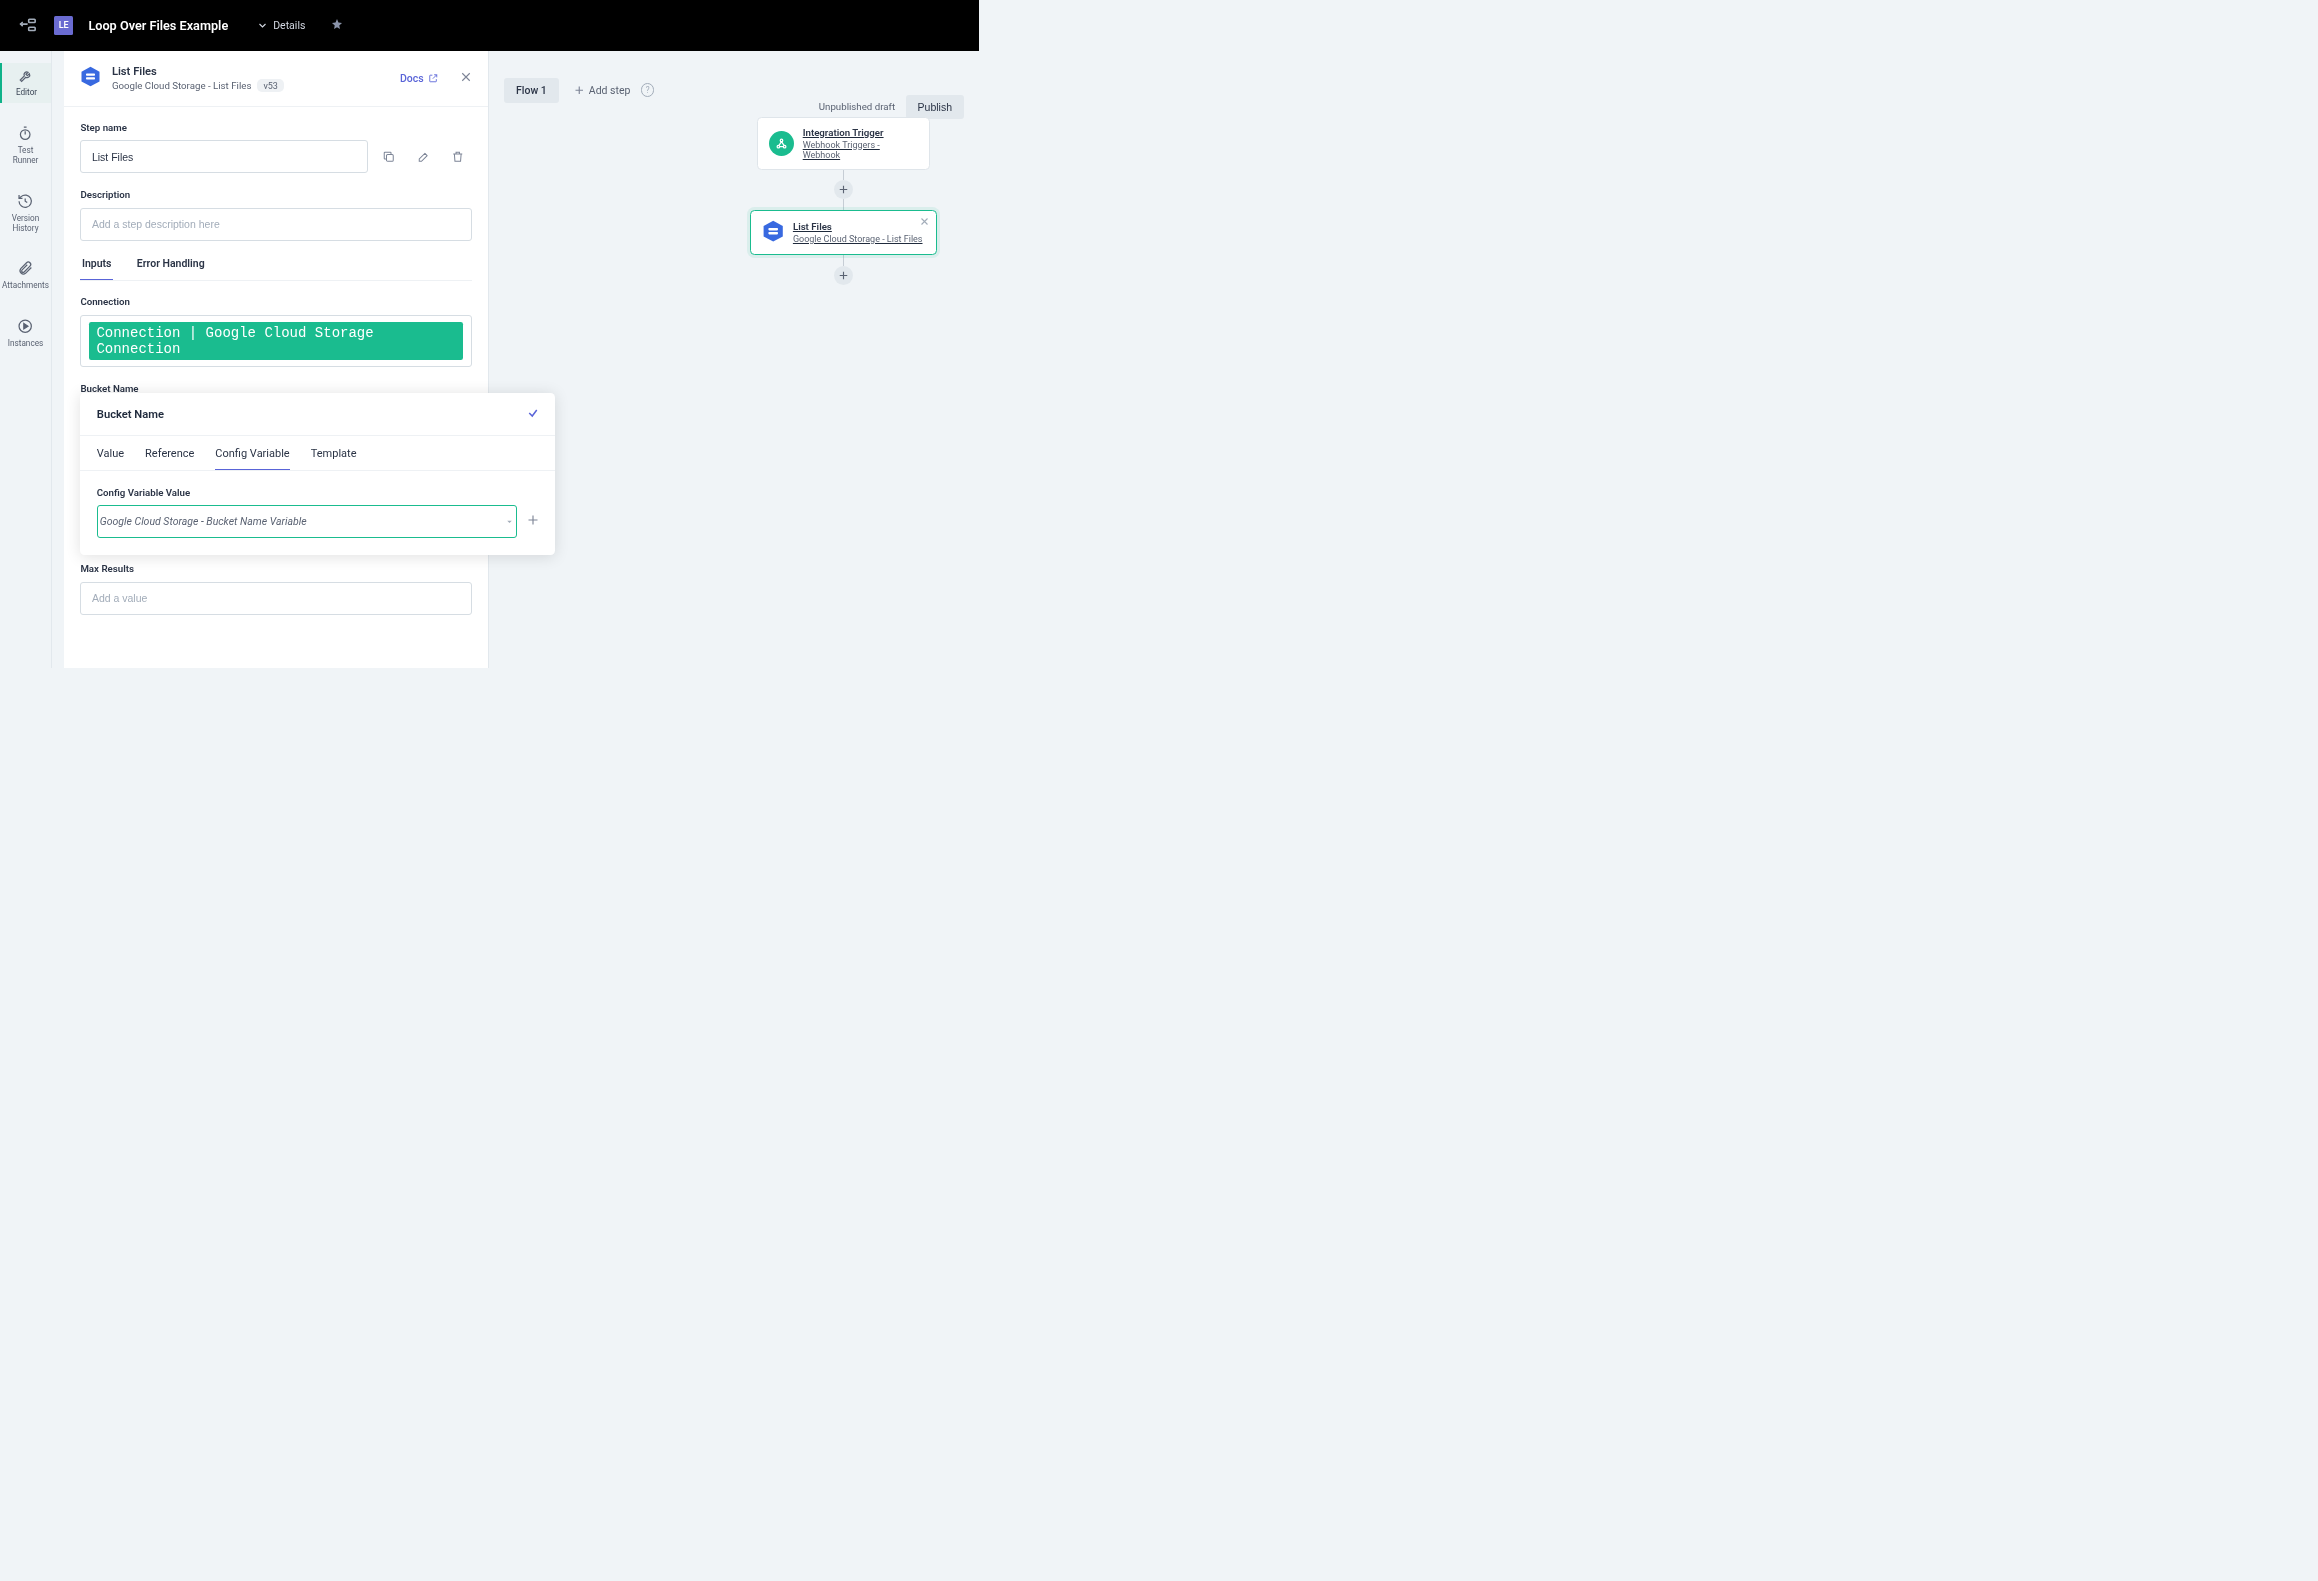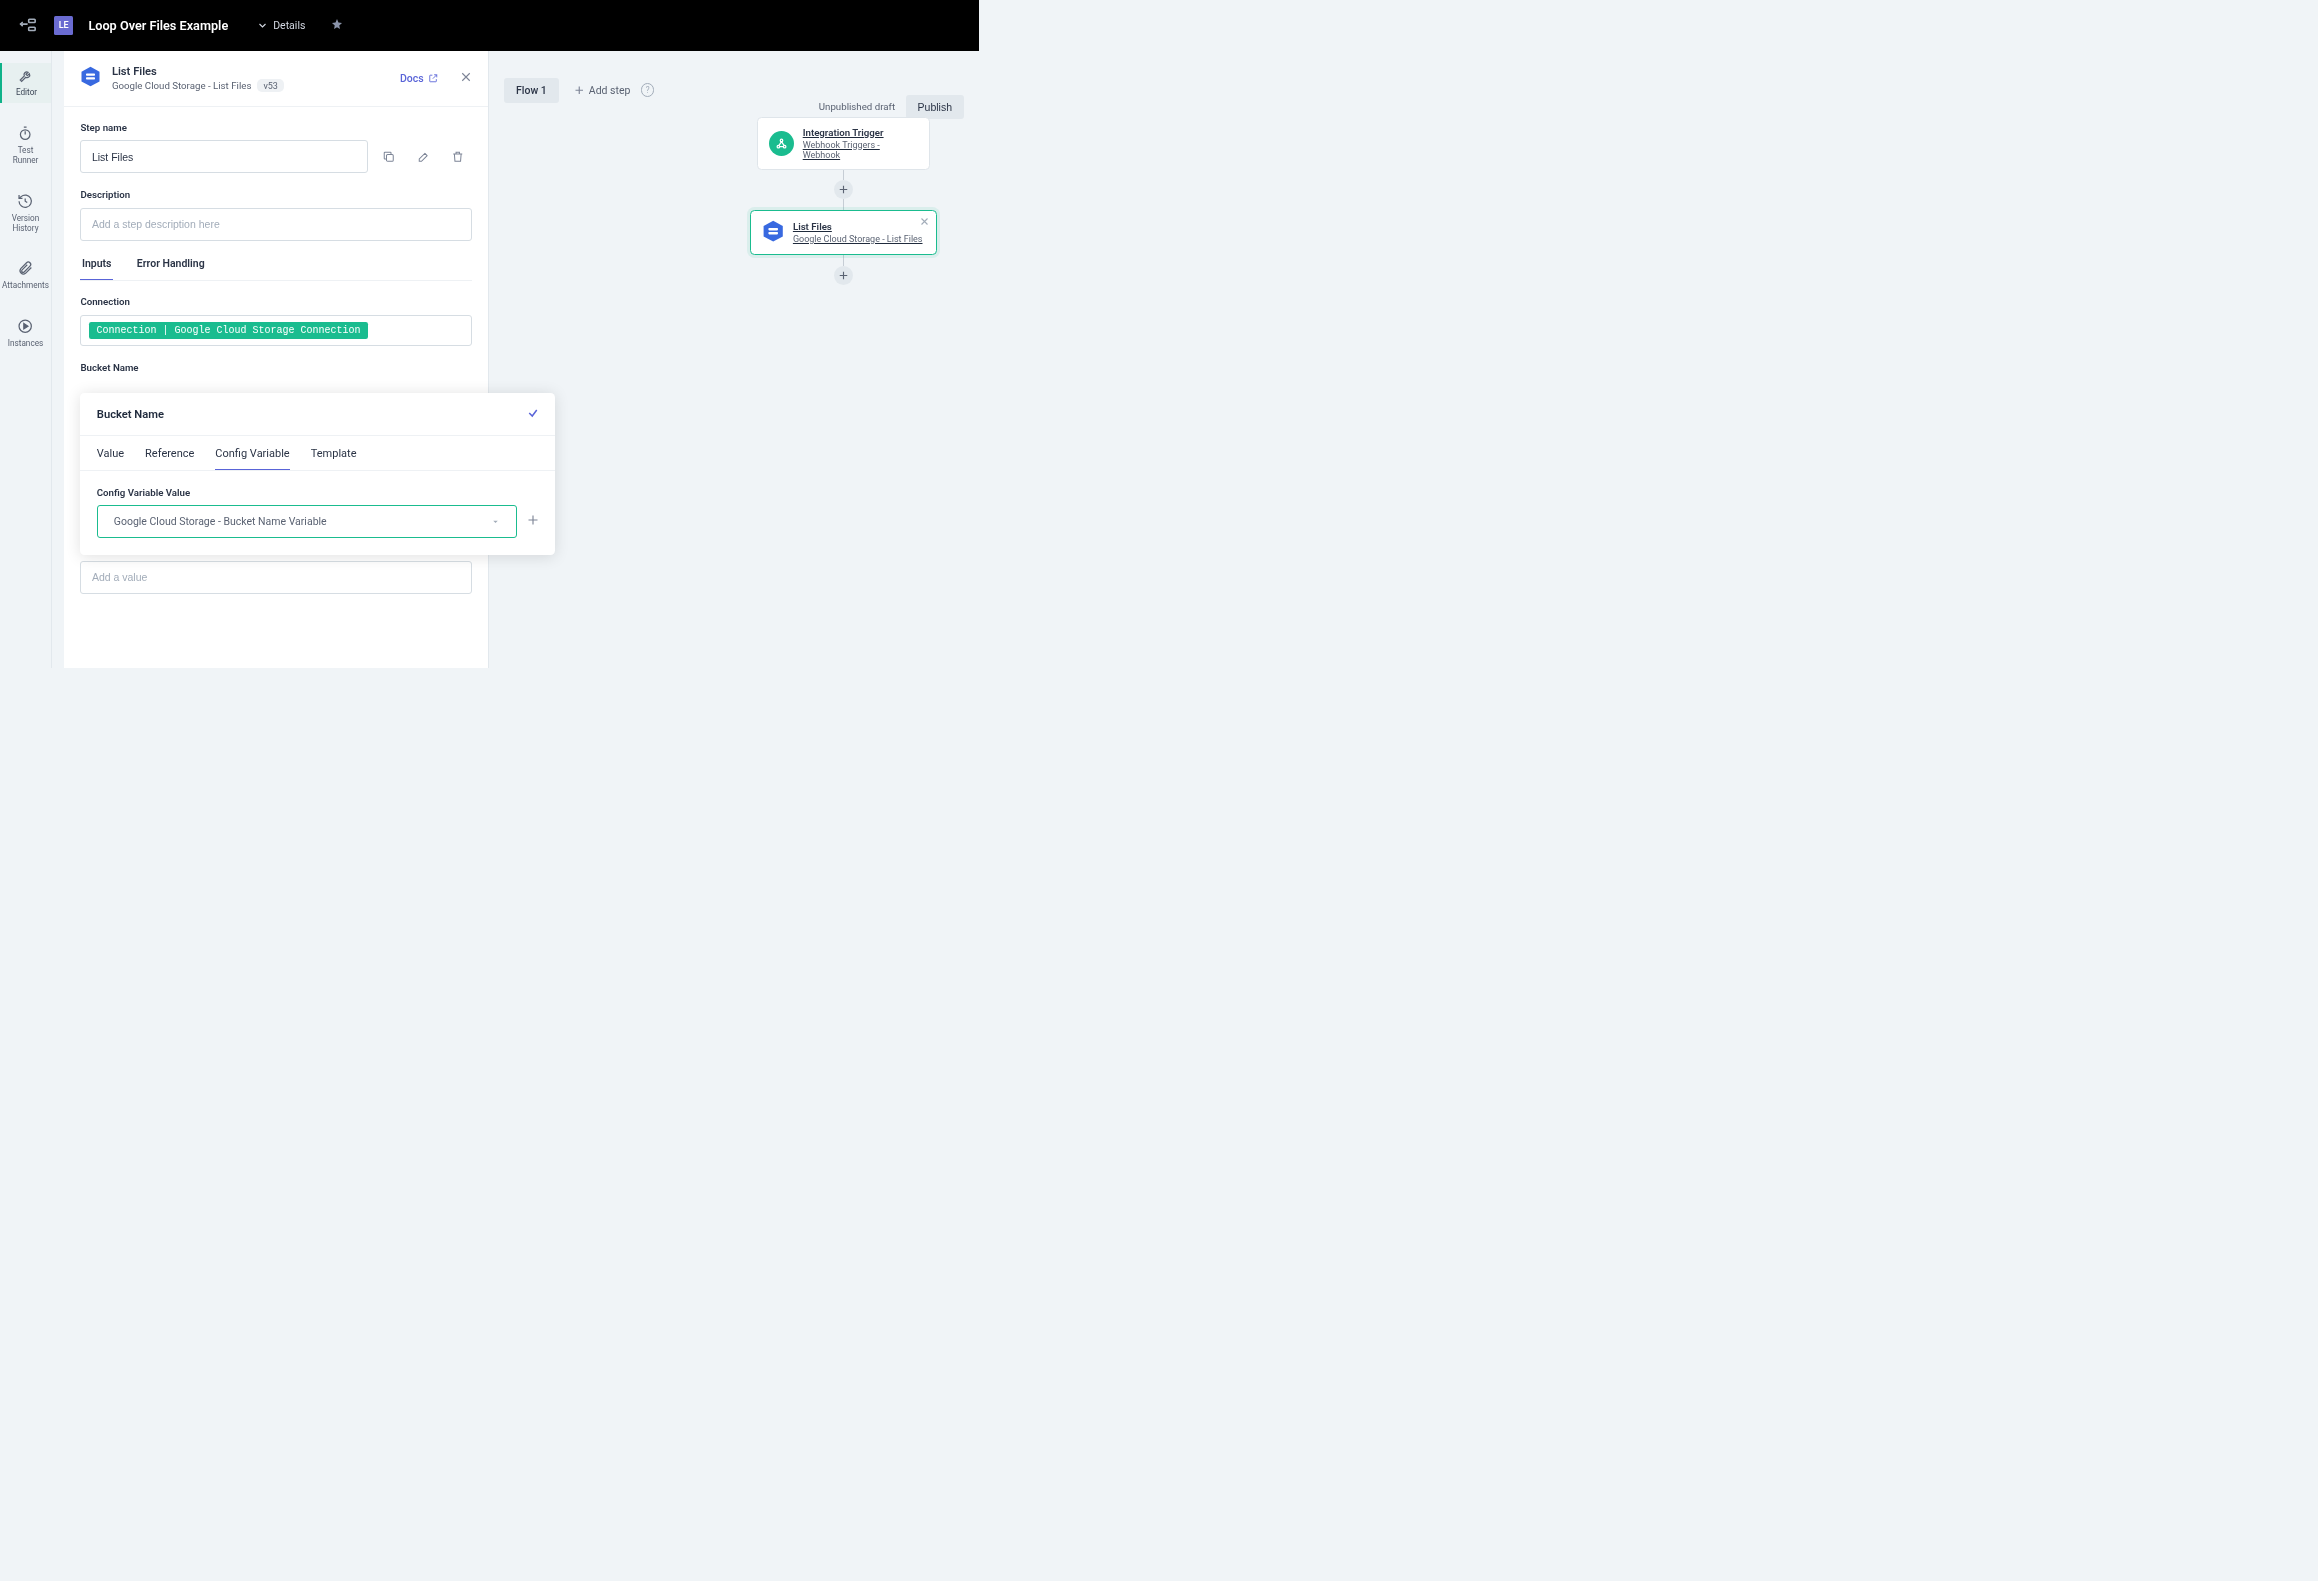--- a/index.html
+++ b/index.html
@@ -132,21 +132,21 @@
   .section-label { font-size: 9.7px; font-weight: 600; color: #2b3446; margin-bottom: 7.5px; display: block; }
 
   .connection-box {
     border: 0.7px solid #d6dde3; border-radius: 3px;
     padding: 6px 7.5px; margin-bottom: 16.4px;
     display: flex; align-items: center;
   }
   .conn-chip {
     background: #1abc8f; color: #fff;
     font-family: "Courier New", monospace;
-    font-size: 10px; padding: 3px 7.5px; border-radius: 2.2px;
+    font-size: 14px; padding: 3px 7.5px; border-radius: 2.2px;
   }
 
   
   .popover {
     position: absolute;
     top: 342px; left: 16.4px;
     width: 475px;
     background: #fff;
     border-radius: 4.5px;
     box-shadow: 0 1.5px 15px rgba(0,0,0,0.12);
@@ -164,21 +164,21 @@
     border-bottom: 0.7px solid #eef1f4;
   }
   .popover-tab { padding-bottom: 9px; font-size: 11px; font-weight: 400; color: #2b3446; cursor: pointer; }
   .popover-tab.active { border-bottom: 1.5px solid #5964d8; }
   .popover-body { padding: 16.4px; }
   .select-row { display: flex; align-items: center; gap: 10.5px; }
   .select-box {
     flex: 1; height: 33px;
     border: 1.5px solid #1abc8f; border-radius: 3px;
     display: flex; align-items: center; justify-content: space-between;
-    padding: 0 16px; font-size: 10.5px; color: #5a6272;
+    padding: 0 2px; font-size: 10.5px; color: #5a6272; font-style: italic;
   }
   .plus-small { color: #7c8496; }
 
   .under-popover-field { margin-top: 169px; }
 
   
   .canvas {
     flex: 1; position: relative;
     background: #f0f4f7;
   }

